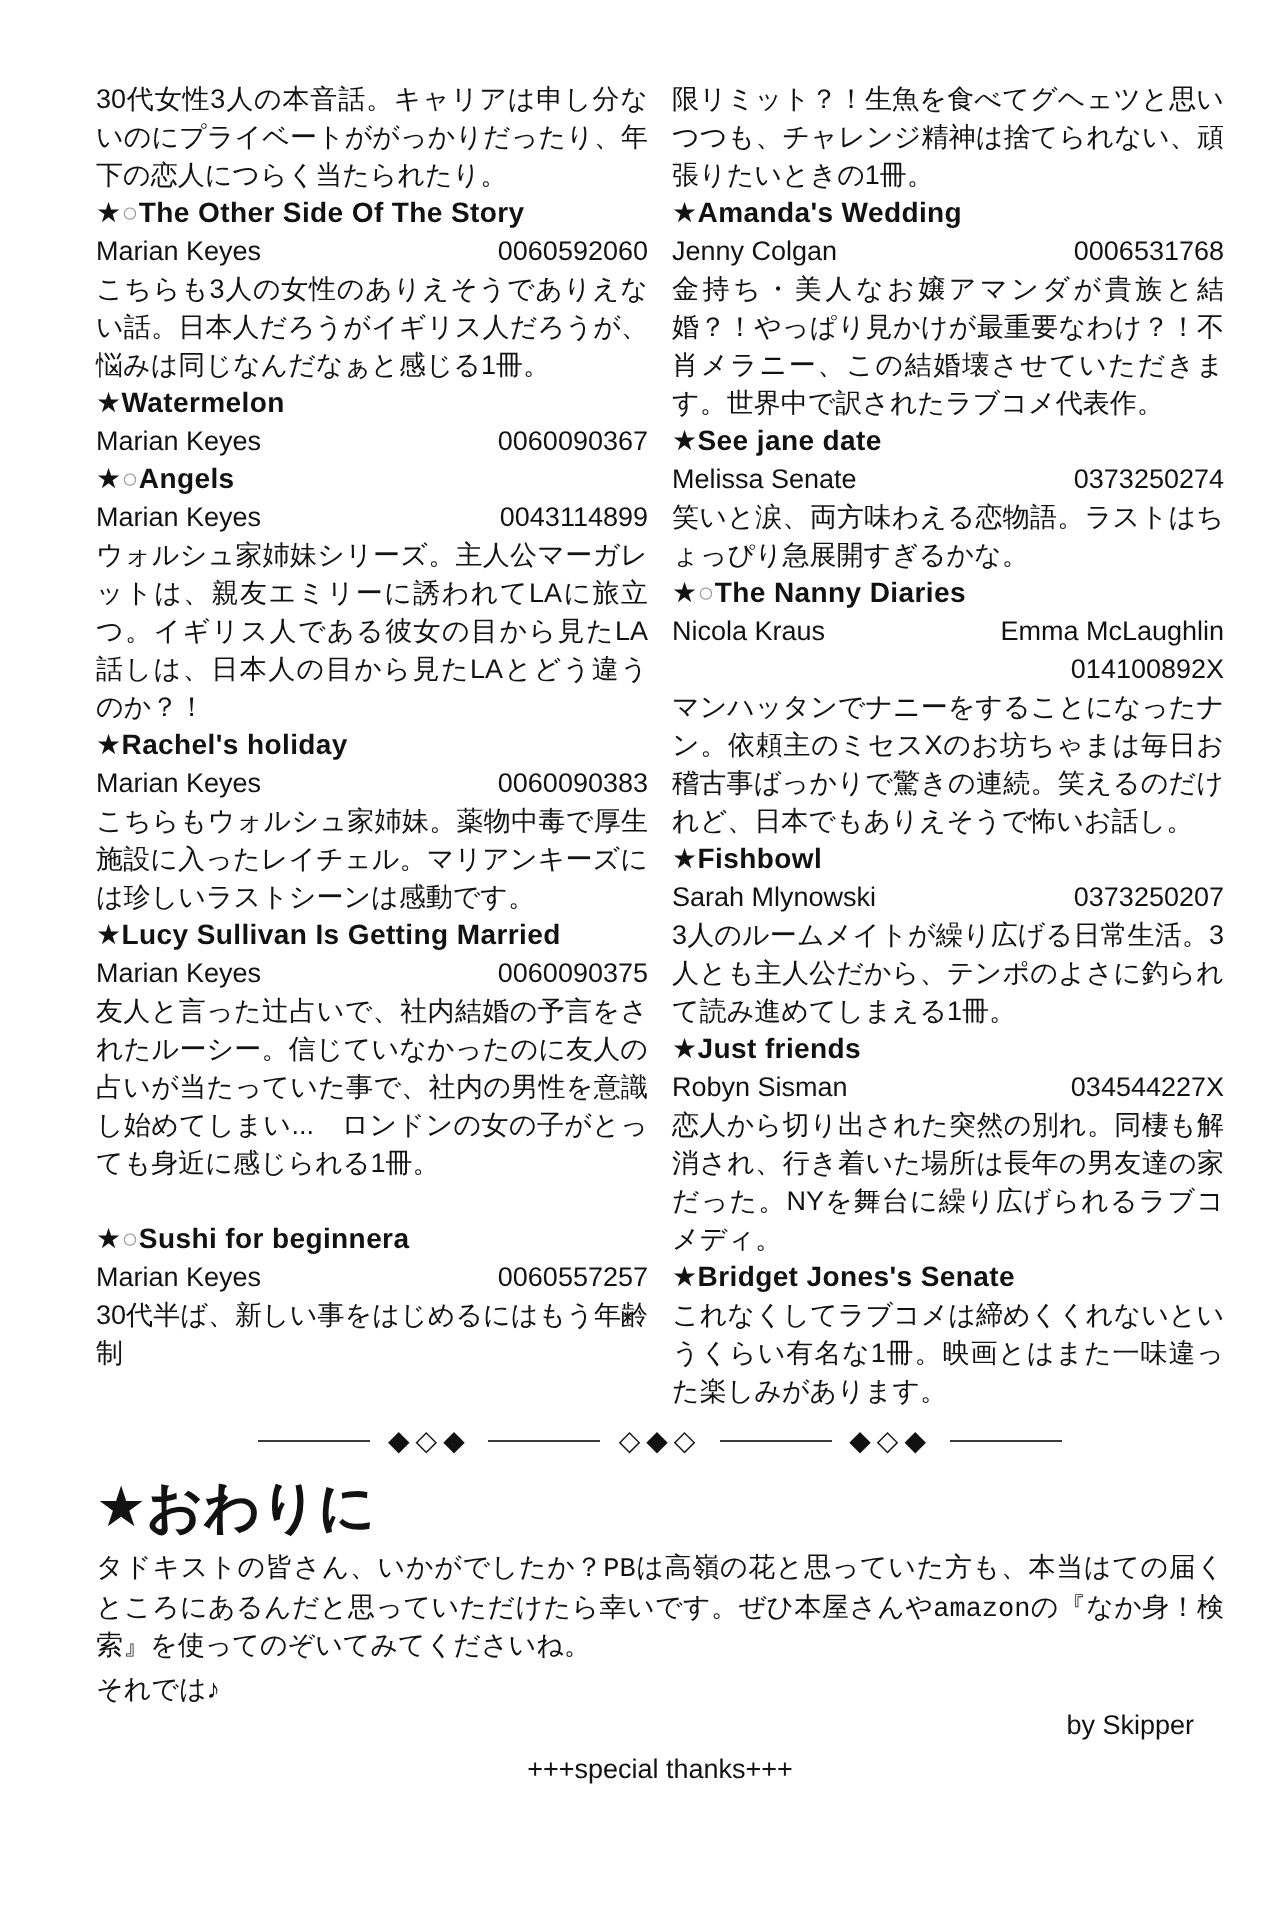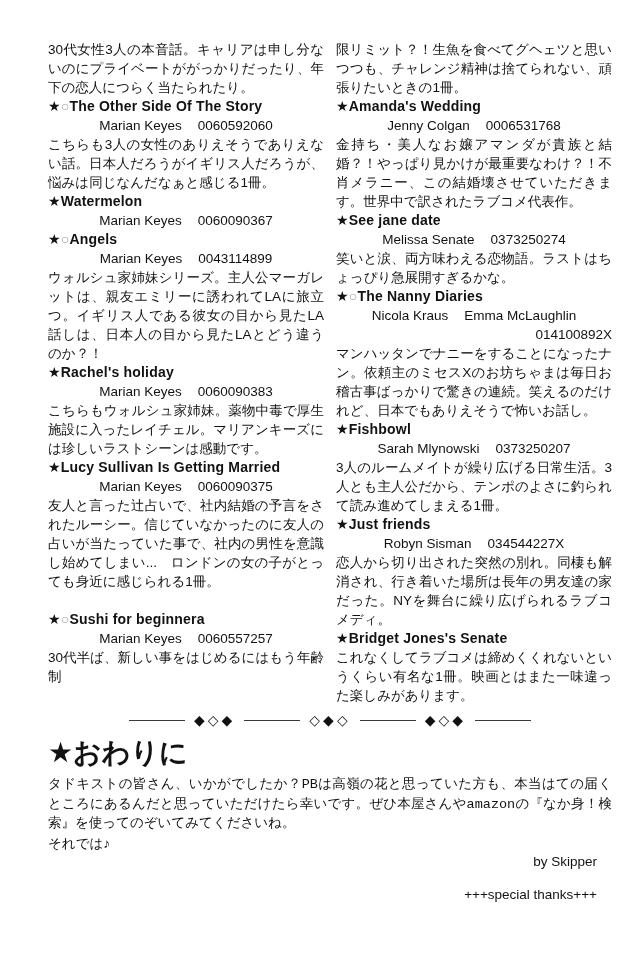--- a/index.html
+++ b/index.html
@@ -10,34 +10,34 @@
     overflow:hidden;
   }
   .page{display:flex;flex-direction:column;height:954px;box-sizing:border-box;padding-left:20px;}
   .content{padding:40px 25px 0 28px;}
   .columns{display:flex;gap:12px;}
   .col{width:286px;font-size:13.5px;line-height:19px;}
   .para{text-align:justify;overflow-wrap:break-word;}
   .book-title{font-weight:bold;font-size:14px;letter-spacing:.2px;white-space:nowrap;}
   .star{font-weight:bold;}
   .circle{color:#9a9a9a;font-weight:normal;}
-  .author-line{display:flex;justify-content:center;gap:16px;}
+  .author-line{display:flex;justify-content:space-between;gap:16px;}
   .isbn-line{text-align:right;}
   .spacer{height:19px;}
 
   .divider{display:flex;align-items:center;justify-content:center;margin:7px 0 6px 0;}
   .dline{width:56px;border-top:1.5px solid #3a3a3a;}
   .dgroup{font-size:14px;letter-spacing:3px;margin:0 9px;color:#111;}
 
   .outro-heading{font-size:28px;font-weight:bold;margin:4px 0 3px 0;}
   .outro-body{font-size:13.5px;line-height:19.5px;text-align:justify;margin:0;font-family:Liberation Mono, monospace;}
   .outro-closing{font-size:13.5px;line-height:19.5px;margin:0;}
   .signature{font-size:13.5px;line-height:18px;text-align:right;padding-right:15px;margin:0;}
 
-  .thanks-heading{font-size:13.5px;line-height:17px;text-align:right;margin:15px;}
+  .thanks-heading{font-size:13.5px;line-height:17px;text-align:center;margin:4px;}
 </style>
 </head>
 <body>
 
 <div class="page">
   <div class="content">
 
     <div class="columns">
       <div class="col" id="col-left">
           <div class="para">30代女性3人の本音話。キャリアは申し分ないのにプライベートががっかりだったり、年下の恋人につらく当たられたり。</div>

